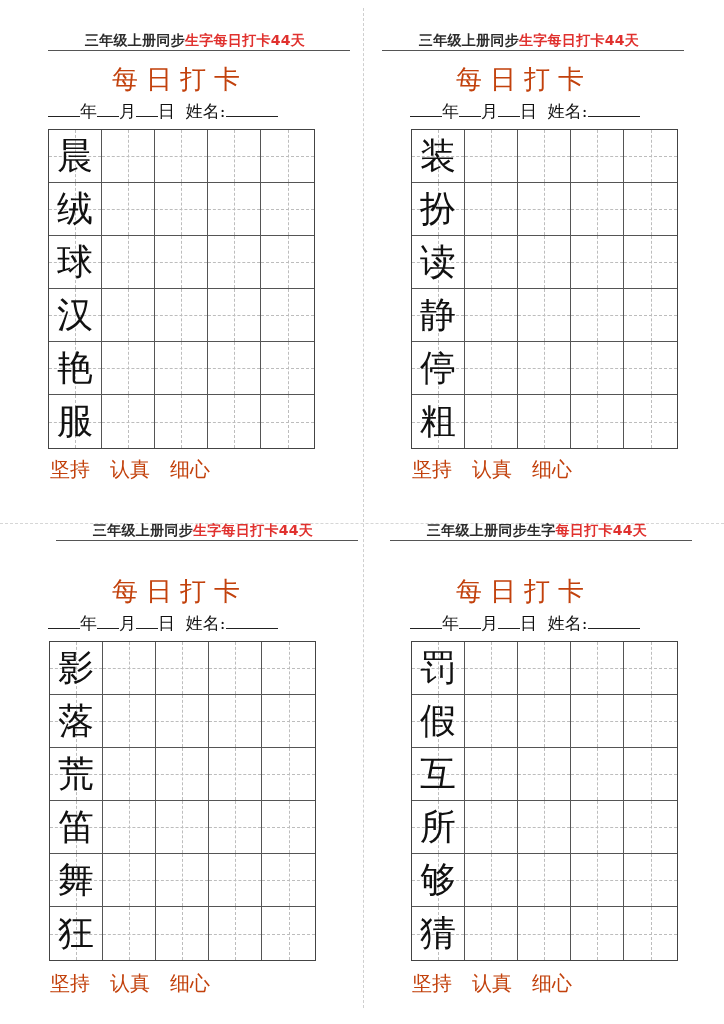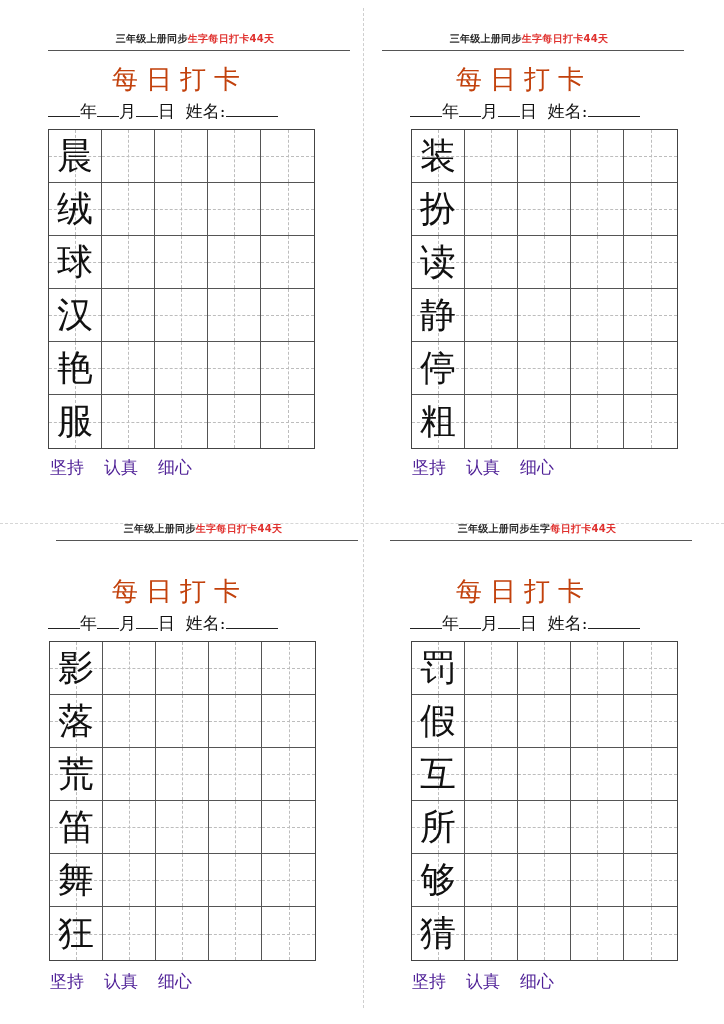--- a/index.html
+++ b/index.html
@@ -14,21 +14,21 @@
     border-left:1px dashed #cfcfcf;
   }
   .hdiv {
     position:absolute; left:0; top:523px; width:724px; height:0;
     border-top:1px dashed #d6d6d6;
   }
   .card { position:absolute; width:320px; height:500px; }
   .banner {
     position:absolute; left:0; width:100%; text-align:center;
     font-family: "DejaVu Sans", "Liberation Sans", sans-serif;
-    font-weight:bold; font-size:10px; letter-spacing:0.3px;
+    font-weight:bold; font-size:14px; letter-spacing:0.3px;
   }
   .banner .dark { color:#2b2b2b; }
   .banner .red { color:#e0312e; }
   .rule { position:absolute; height:0; border-top:1.5px solid #555; }
   .title {
     position:absolute; left:0; width:100%; text-align:center;
     font-size:26px; letter-spacing:8px; color:#c2410c;
   }
   .dateline {
     position:absolute; white-space:nowrap; font-size:17px; color:#111;
@@ -53,21 +53,21 @@
     content:""; position:absolute; top:50%; left:0; right:0; height:0;
     border-top:1px dashed #bdbdbd;
   }
   .char {
     position:absolute; left:0; top:0; width:100%; height:100%;
     display:flex; align-items:center; justify-content:center;
     font-size:36px; z-index:2; color:#111;
     font-family: "DejaVu Serif", "Liberation Serif", serif;
   }
   .motto {
-    position:absolute; white-space:nowrap; font-size:17px; color:#4c1d95;
+    position:absolute; white-space:nowrap; font-size:20px; color:#c2410c;
     word-spacing:14px;
   }
   .motto span { margin-right:20px; }
 </style>
 </head>
 <body>
 
 <div class="vdiv"></div>
 <div class="hdiv"></div>
 

